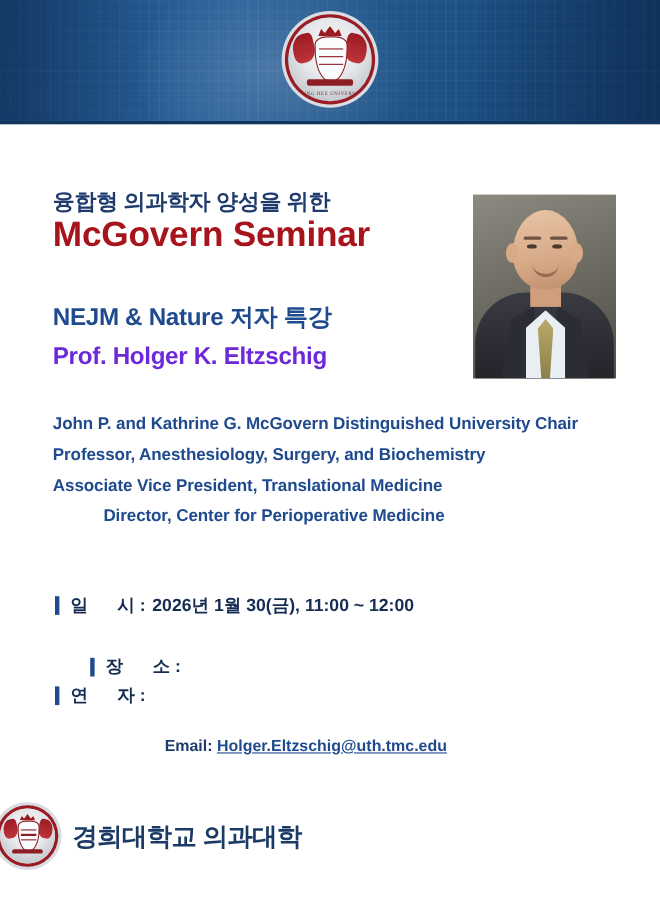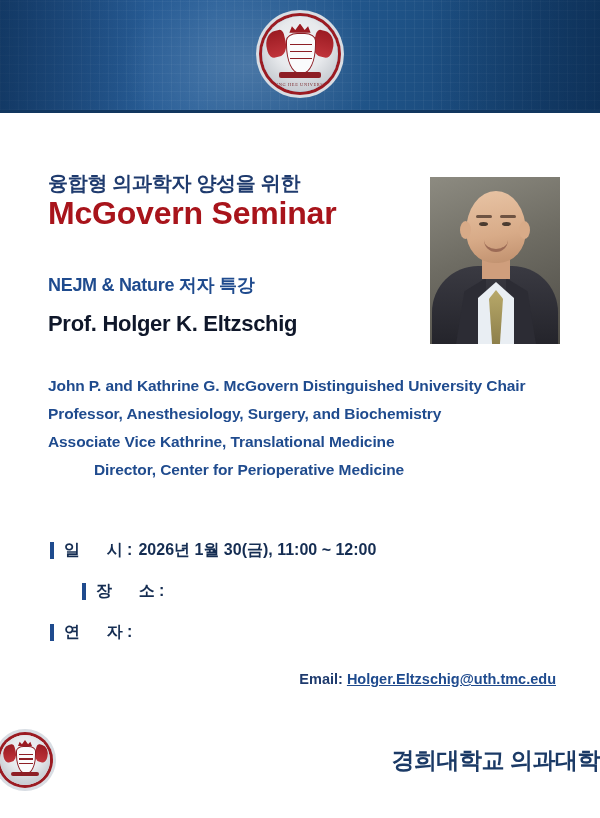--- a/index.html
+++ b/index.html
@@ -162,32 +162,32 @@
     font-size: 32px;
     font-weight: 700;
     color: #a8141b;
     letter-spacing: -0.2px;
   }
 
   .subtitle-1 {
     position: absolute;
     top: 160px;
     left: 48px;
-    font-size: 18px;
+    font-size: 22px;
     font-weight: 700;
     color: #1f4b8e;
     letter-spacing: -0.3px;
   }
   .subtitle-2 {
     position: absolute;
     top: 198px;
     left: 48px;
     font-size: 22px;
     font-weight: 700;
-    color: #0f172a;
+    color: #6d28d9;
     letter-spacing: -0.3px;
   }
 
   .portrait {
     position: absolute;
     top: 64px;
     left: 430px;
     width: 130px;
     height: 167px;
     overflow: hidden;
@@ -308,21 +308,21 @@
     position: absolute;
     left: 50px;
     font-size: 16px;
     font-weight: 700;
     color: #1f3b6e;
     display: flex;
     align-items: center;
     white-space: pre;
   }
   .detail-0 { top: 427px; }
-  .detail-1 { top: 468px; padding-left: 32px; }
+  .detail-1 { top: 483px; padding-left: 32px; }
   .detail-2 { top: 509px; }
 
   .bar-mark {
     display: inline-block;
     width: 4px;
     height: 17px;
     background: #1f4b8e;
     margin-right: 10px;
   }
   .detail-label {
@@ -332,39 +332,39 @@
   .detail-value {
     color: #152d52;
     font-weight: 700;
   }
 
   .email-line {
     position: absolute;
     top: 558px;
     left: 0;
     width: 556px;
-    text-align: right;
+    text-align: center;
     font-size: 14.5px;
     font-weight: 700;
     color: #1f3b6e;
   }
   .email-line .addr {
     color: #1f4b8e;
     text-decoration: underline;
   }
 
   
   .footer {
     position: absolute;
     top: 735px;
     left: 0;
     width: 600px;
     display: flex;
     align-items: center;
-    justify-content: space-between;
+    justify-content: flex-start;
     gap: 16px;
   }
   .emblem-foot {
     position: relative;
     width: 50px;
     height: 50px;
   }
   .footer-text {
     font-size: 23px;
     font-weight: 700;
@@ -418,21 +418,21 @@
       <div class="ear-r"></div>
       <div class="brow-l"></div>
       <div class="brow-r"></div>
       <div class="eye-l"></div>
       <div class="eye-r"></div>
       <div class="smile"></div>
     </div>
 
     <div class="affil affil-0">John P. and Kathrine G. McGovern Distinguished University Chair</div>
     <div class="affil affil-1">Professor, Anesthesiology, Surgery, and Biochemistry</div>
-    <div class="affil affil-2">Associate Vice Kathrine, Translational Medicine</div>
+    <div class="affil affil-2">Associate Vice President, Translational Medicine</div>
     <div class="affil affil-3">Director, Center for Perioperative Medicine</div>
 
     <div class="detail-row detail-0">
       <span class="bar-mark"></span>
       <span class="detail-label">일      시 :</span>
       <span class="detail-value" style="margin-left:6px;">2026년 1월 30(금), 11:00 ~ 12:00</span>
     </div>
 
     <div class="detail-row detail-1">
       <span class="bar-mark"></span>

